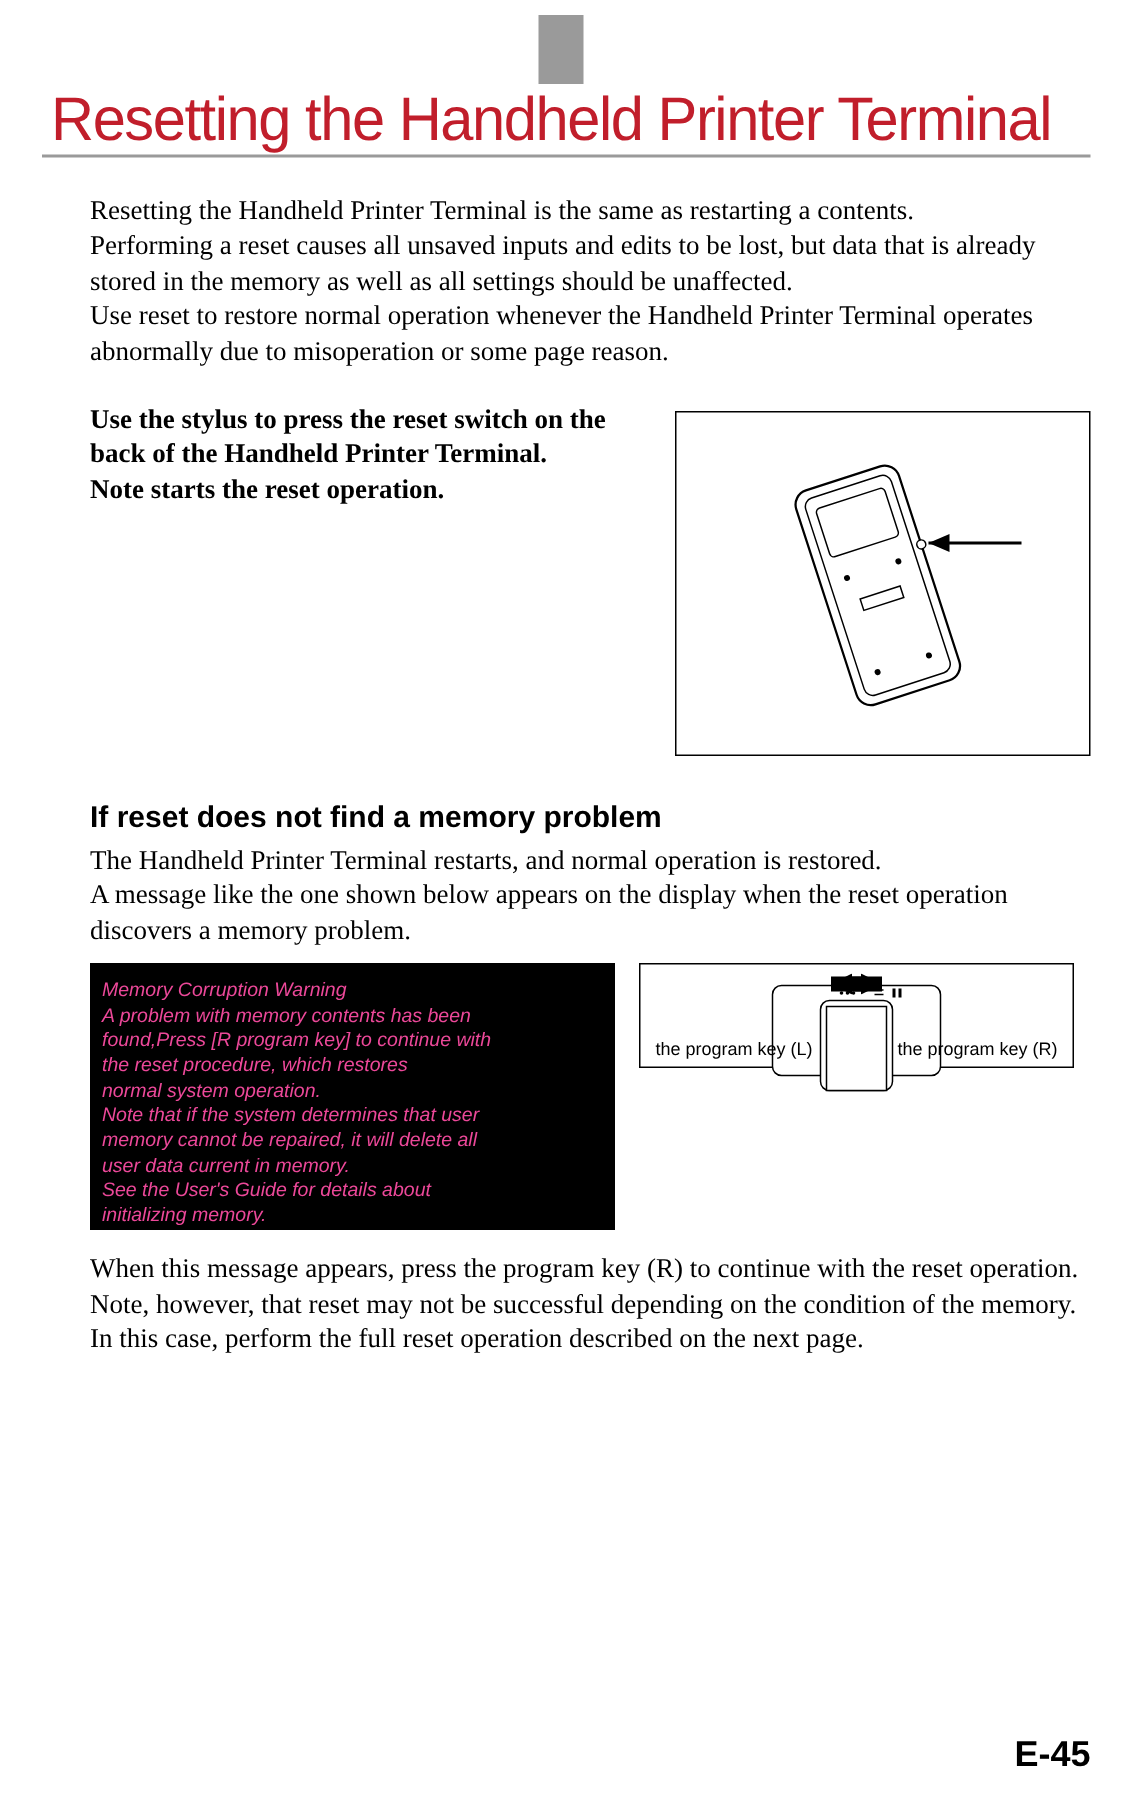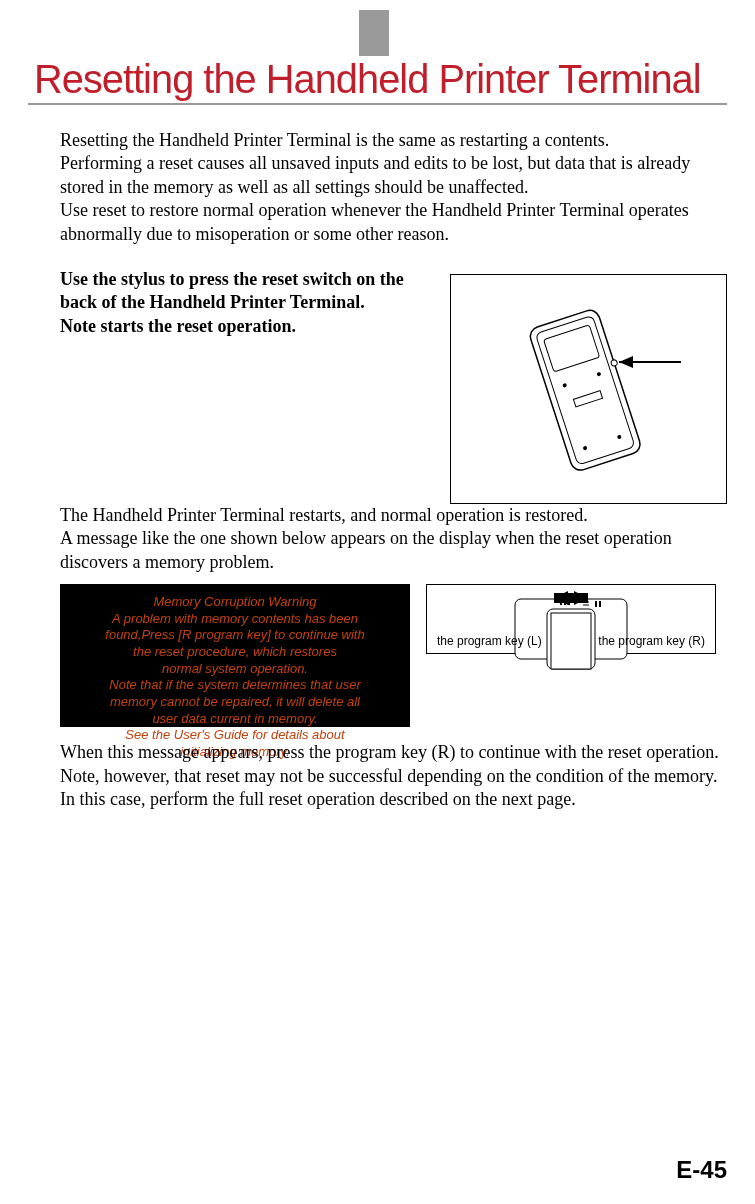--- a/index.html
+++ b/index.html
@@ -71,28 +71,27 @@
     margin-bottom: 4px;
   }
   .screenshot-row {
     display: flex;
     gap: 16px;
     margin-top: 10px;
     margin-bottom: 14px;
   }
   .screenshot {
     background: #000;
-    color: #c2410c;
+    color: #ec4899;
     width: 350px;
-    height: 143px;
+    height: 178px;
     padding: 10px 8px;
     font-family: Arial, Helvetica, sans-serif;
     font-size: 13px;
     font-style: italic;
-    text-align: center;
     line-height: 1.28;
   }
   .keybox {
     border: 1px solid #000;
     width: 290px;
     height: 70px;
     position: relative;
   }
   .keybox svg { position: absolute; top: 6px; left: 50%; transform: translateX(-50%); }
   .key-label {
@@ -121,21 +120,21 @@
 
   <div class="title-row">
     <div class="title-tab"></div>
     <div class="title-text">Resetting the Handheld Printer Terminal</div>
   </div>
 
   <div class="content">
 
     <div class="para">Resetting the Handheld Printer Terminal is the same as restarting a contents.</div>
     <div class="para">Performing a reset causes all unsaved inputs and edits to be lost, but data that is already stored in the memory as well as all settings should be unaffected.</div>
-    <div class="para">Use reset to restore normal operation whenever the Handheld Printer Terminal operates abnormally due to misoperation or some other reason.</div>
+    <div class="para">Use reset to restore normal operation whenever the Handheld Printer Terminal operates abnormally due to misoperation or some page reason.</div>
 
     <div class="spacer-lg"></div>
 
     <div class="row-illustration">
       <div class="instruction-col">
         <div class="bold">Use the stylus to press the reset switch on the back of the Handheld Printer Terminal.</div>
         <div class="bold">Note starts the reset operation.</div>
       </div>
       <div class="device-box">
         <svg class="device-svg" viewBox="0 0 200 190">
@@ -149,20 +148,21 @@
             <circle cx="114" cy="150" r="2" fill="#000"></circle>
             <rect x="82" y="100" width="28" height="8" fill="none" stroke="#000" stroke-width="1"></rect>
             <circle cx="132" cy="78" r="3" fill="#fff" stroke="#000" stroke-width="1"></circle>
           </g>
           <line x1="130" y1="68" x2="192" y2="68" stroke="#000" stroke-width="2"></line>
           <polygon points="130,68 144,62 144,74" fill="#000"></polygon>
         </svg>
       </div>
     </div>
 
+    <div class="subhead">If reset does not find a memory problem</div>
     <div class="para">The Handheld Printer Terminal restarts, and normal operation is restored.</div>
 
     <div class="para">A message like the one shown below appears on the display when the reset operation discovers a memory problem.</div>
 
     <div class="screenshot-row">
       <div class="screenshot">
         <div>Memory Corruption Warning</div>
         <div>A problem with memory contents has been</div>
         <div>found,Press [R program key] to continue with</div>
         <div>the reset procedure, which restores</div>

